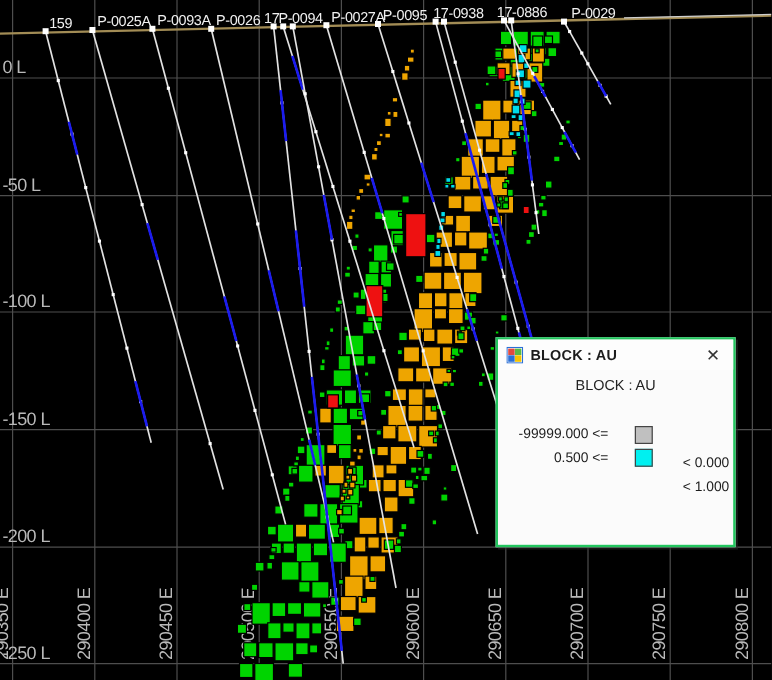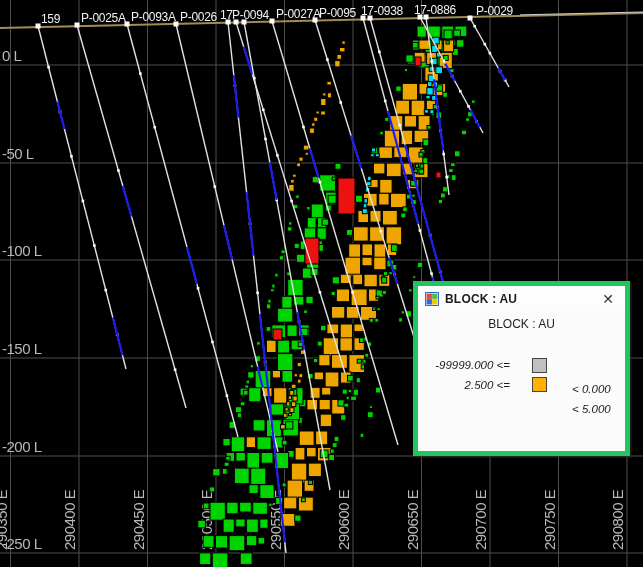--- a/index.html
+++ b/index.html
@@ -3,40 +3,40 @@
 <meta charset="utf-8">
 <style>
   html,body{margin:0;padding:0;background:#111;}
   #stage{
     position:relative;width:643px;height:567px;overflow:hidden;
     background:#000;font-family:"Liberation Sans", sans-serif;
   }
   #scene{position:absolute;left:0;top:0;}
   
   #legend-window{
-    position:absolute;left:413px;top:281px;width:217px;height:175px;
-    background:#fbfbfb;border:5px solid #22c55e;box-sizing:border-box;
+    position:absolute;left:413px;top:281px;width:200px;height:175px;
+    background:#fbfbfb;border:2px solid #22c55e;box-sizing:border-box;
     box-shadow:2px 2px 0 rgba(40,40,40,.55);
     font-family:"Liberation Sans", sans-serif;color:#1c1c1c;
   }
   #legend-titlebar{
     height:25px;display:flex;align-items:center;gap:6px;
     padding:0 7px;box-sizing:border-box;background:#fdfdfd;
   }
   #legend-title{font-size:12px;font-weight:700;letter-spacing:.2px;flex:1;}
   #legend-close{
     font-size:14px;line-height:14px;color:#333;cursor:pointer;
     padding:1px 4px;user-select:none;
   }
   #legend-header{
     text-align:center;font-size:12px;margin:6px 0 4px 0;color:#222;
   }
   .legend-row{
     display:grid;grid-template-columns:92px 18px 70px;align-items:center;
-    column-gap:22px;height:19.5px;font-size:11.5px;font-style:italic;
+    column-gap:22px;height:19.5px;font-size:11.5px;
   }
   .legend-from{text-align:right;white-space:nowrap;}
   .legend-swatch{
     width:15px;height:15px;border:1px solid #444;box-sizing:border-box;
   }
   .legend-to{text-align:left;white-space:nowrap;margin-top:48px;}
 </style>
 </head>
 <body>
 
@@ -614,24 +614,24 @@
     </div>
     <div id="legend-header">BLOCK : AU</div>
     <div id="legend-rows">
     <div class="legend-row">
       <span class="legend-from">-99999.000 &lt;=</span>
       <span class="legend-swatch" style="background: rgb(192, 192, 192);"></span>
       <span class="legend-to">&lt; 0.000</span>
     </div>
 
 
-
-
     <div class="legend-row">
-      <span class="legend-from">2.500 &lt;=</span>
-      <span class="legend-swatch" style="background: rgb(255, 176, 0);"></span>
-      <span class="legend-to">&lt; 5.000</span>
+      <span class="legend-from">0.500 &lt;=</span>
+      <span class="legend-swatch" style="background: rgb(0, 240, 240);"></span>
+      <span class="legend-to">&lt; 1.000</span>
     </div>
+
+
 
   </div>
   </div>
 
 </div>
 
 </body></html>

